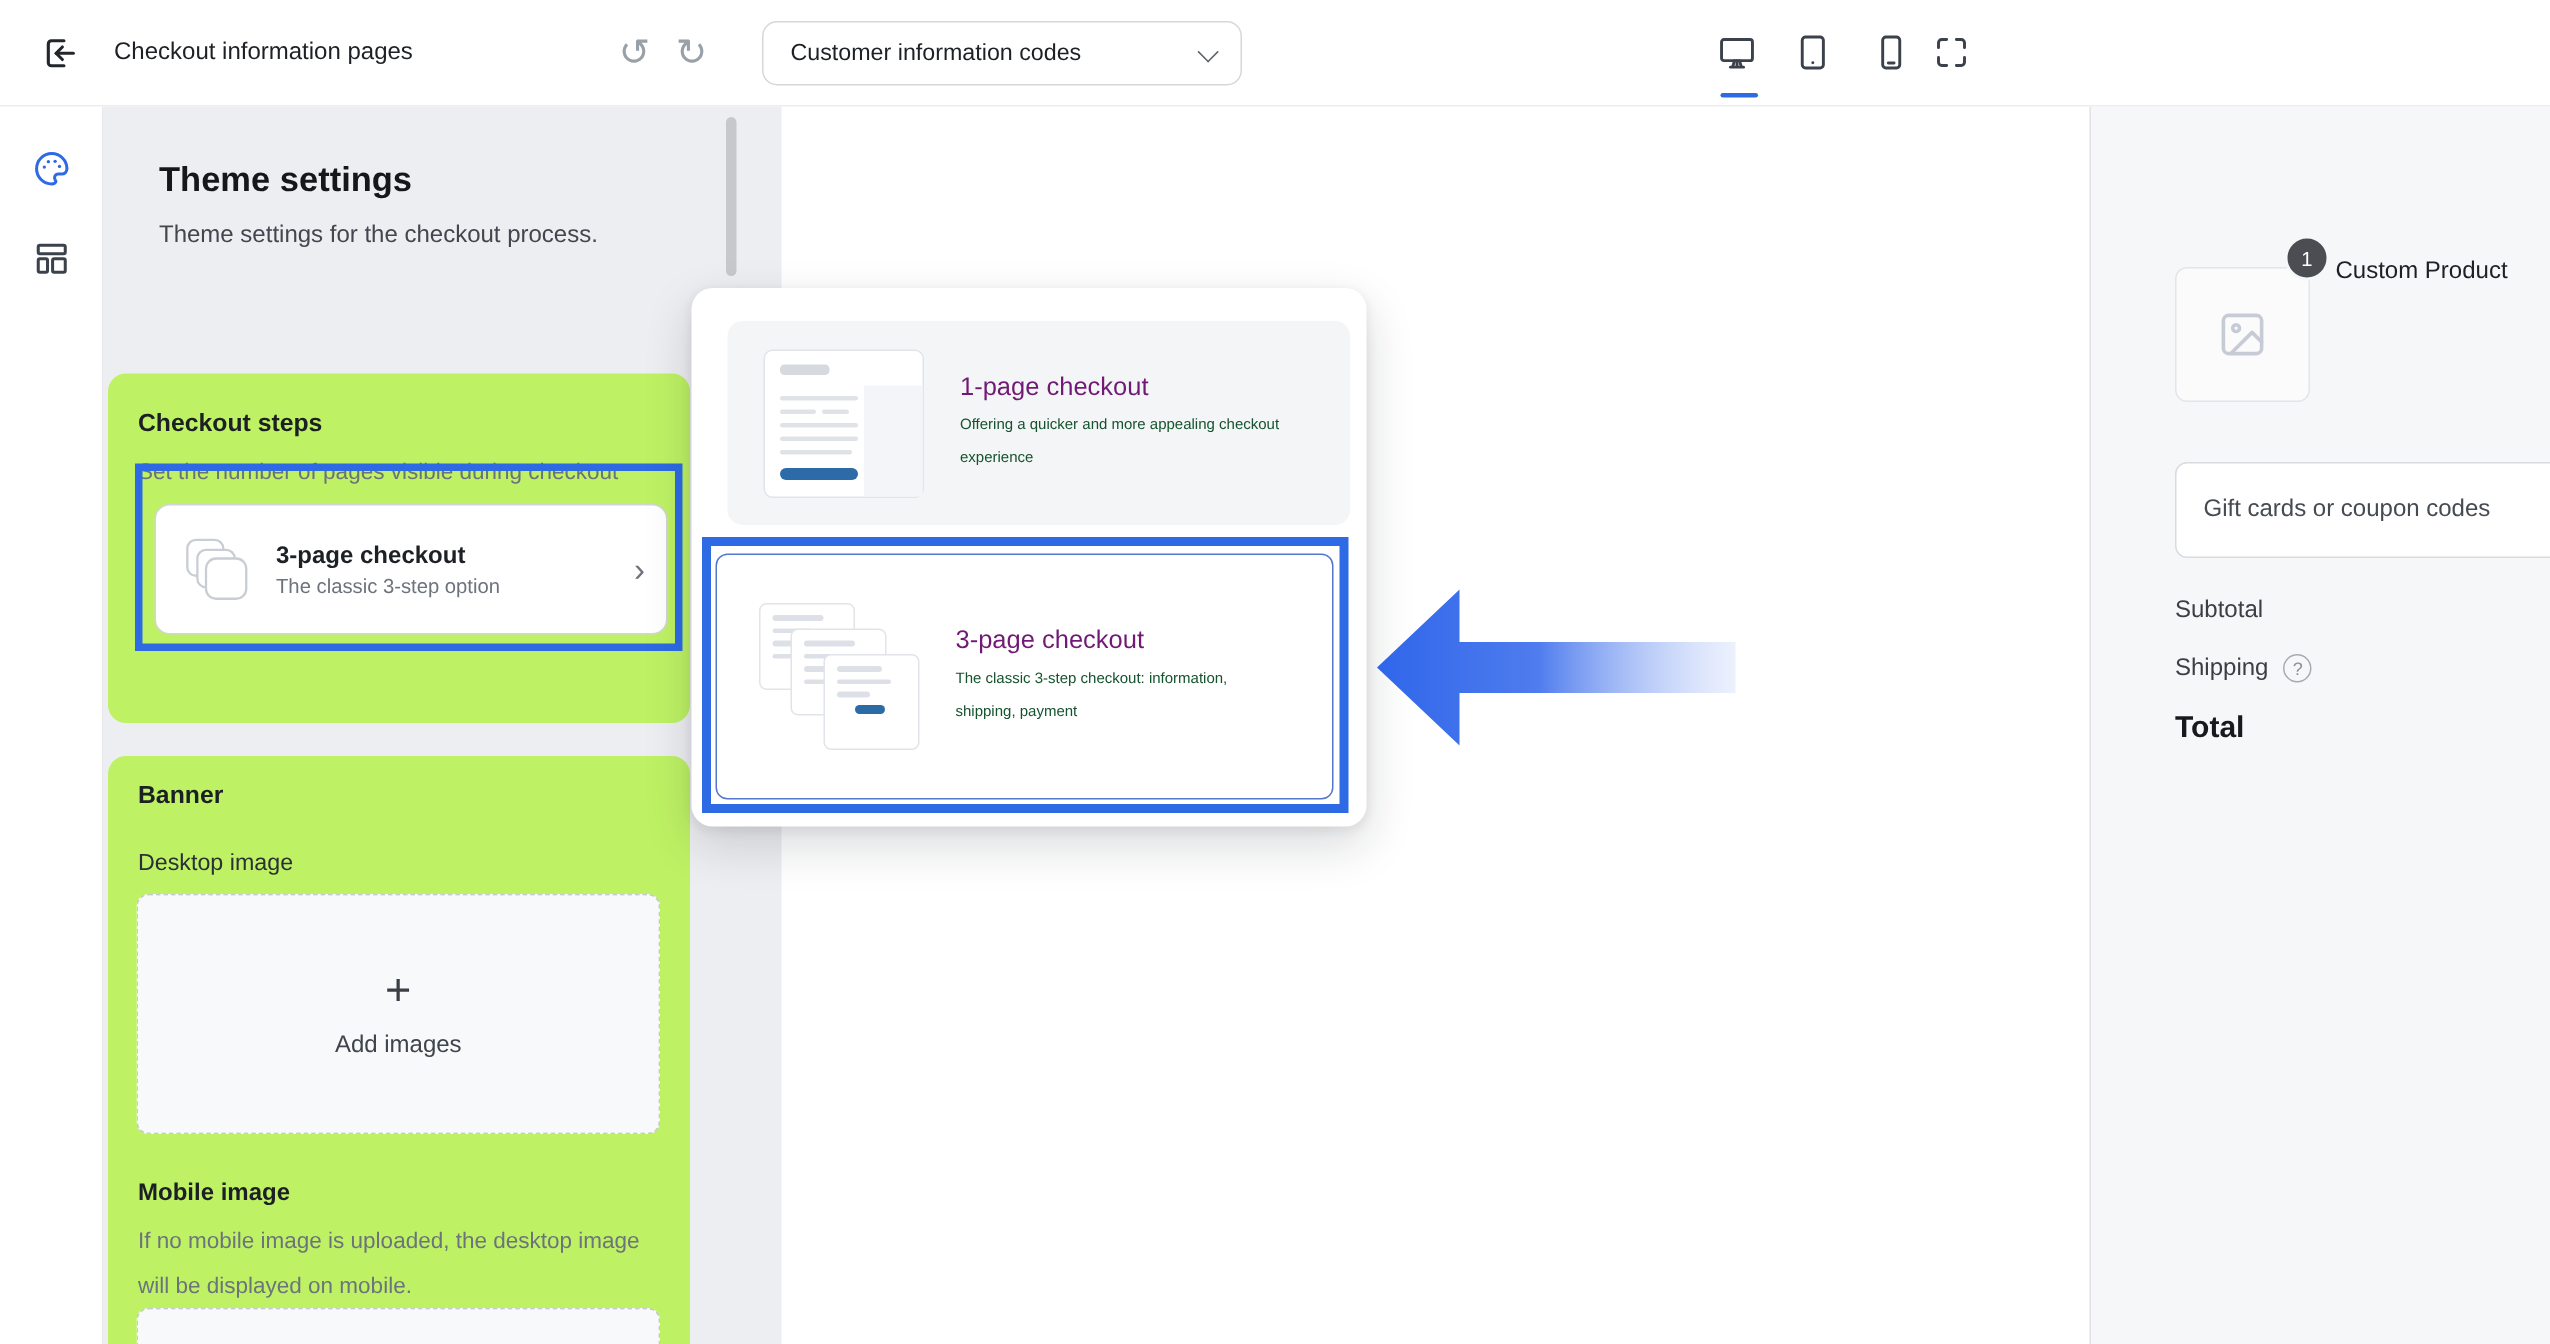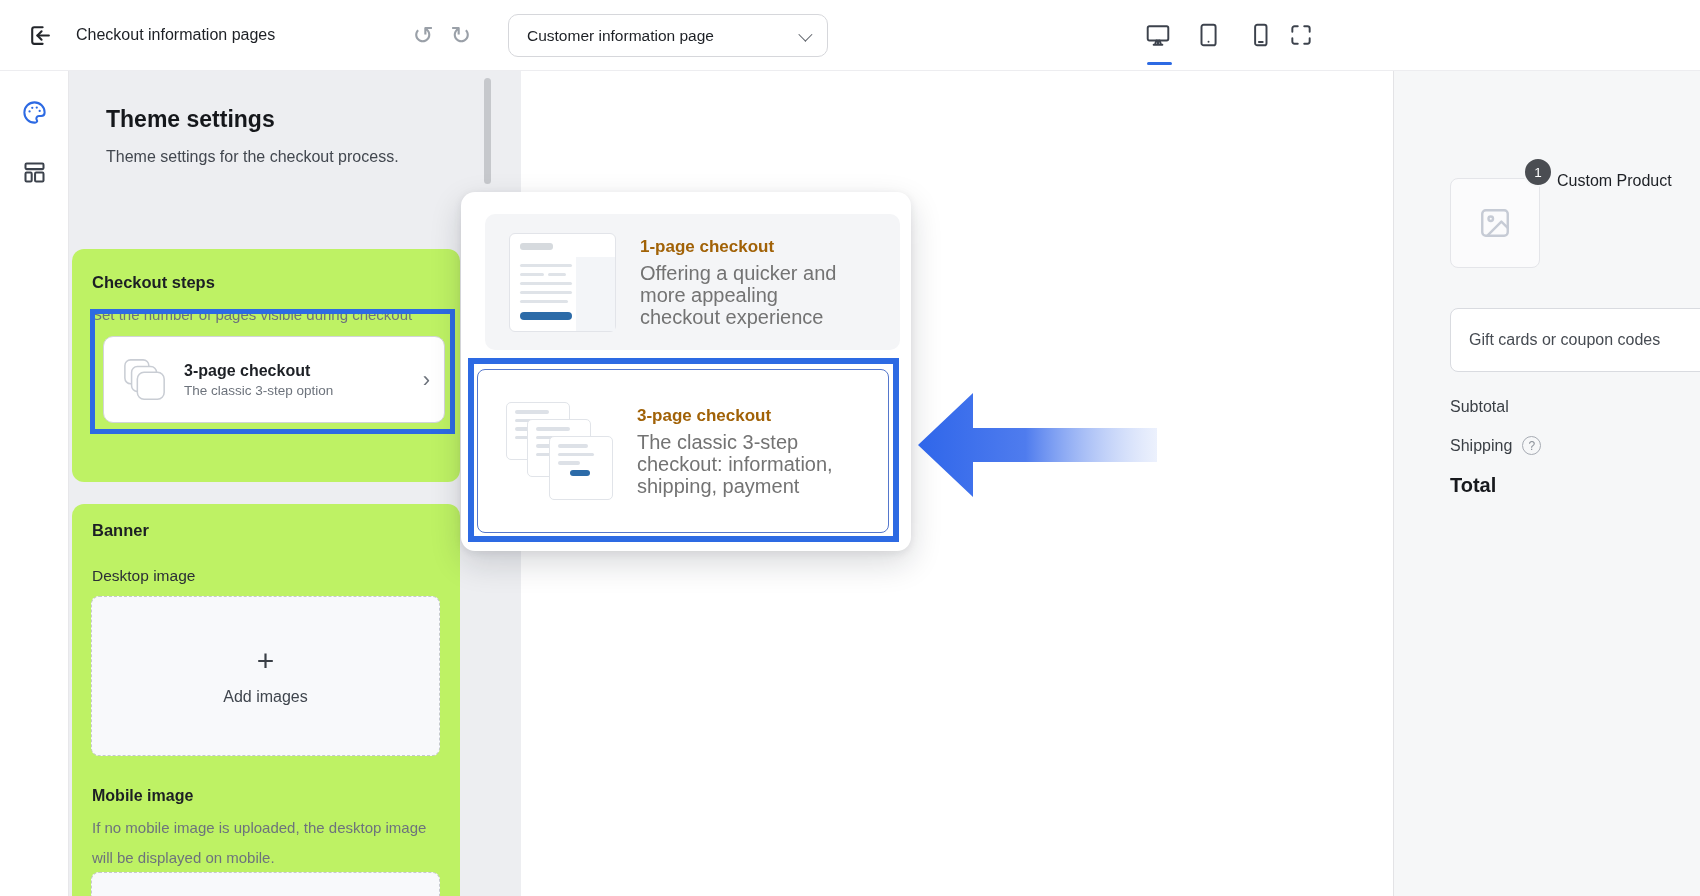--- a/index.html
+++ b/index.html
@@ -78,22 +78,22 @@
   
   #popup{position:absolute;left:461px;top:192px;width:450px;height:359px;background:#fff;
          border-radius:14px;box-shadow:0 12px 32px rgba(20,24,40,.16),0 2px 8px rgba(20,24,40,.08);
          z-index:30;}
   .popt{position:absolute;display:flex;align-items:center;box-sizing:border-box;cursor:pointer;}
   #popt1{left:24px;top:22px;width:415px;height:136px;background:#f4f5f7;border-radius:10px;
          padding:0 20px 0 24px;}
   #popt2{left:16px;top:177px;width:412px;height:164px;background:#fff;border:1.5px solid #5577cc;
          border-radius:8px;padding:0 20px 0 28px;}
   .popt .txt{margin-left:24px;}
-  .popt .t1{font-size:17px;font-weight:700;color:#a16207;margin-bottom:5px;}
-  .popt .t2{font-size:20px;line-height:22px;color:#737373;max-width:218px;}
+  .popt .t1{font-size:17px;font-weight:400;color:#701a75;margin-bottom:5px;}
+  .popt .t2{font-size:10px;line-height:22px;color:#14532d;max-width:218px;}
   #annot-popup{position:absolute;left:468px;top:358px;width:431px;height:184px;
                border:6px solid #2d6ae3;box-sizing:border-box;z-index:35;}
   
   #thumb1{position:relative;width:107px;height:99px;background:#fff;border:1px solid #e2e4e9;
           border-radius:6px;box-sizing:border-box;flex-shrink:0;}
   #thumb1 .hd{position:absolute;left:10px;top:9px;width:33px;height:7px;background:#d6dade;border-radius:3px;}
   #thumb1 .rcol{position:absolute;left:66px;top:23px;width:39px;height:74px;background:#f3f5f8;}
   #thumb1 .ln{position:absolute;left:10px;height:3px;background:#dfe3e8;border-radius:2px;}
   #thumb1 .blue{position:absolute;left:10px;top:78px;width:52px;height:8px;background:#2c6ba8;border-radius:4px;}
   #thumb3{position:relative;width:107px;height:98px;flex-shrink:0;}
@@ -133,21 +133,21 @@
       </svg>
     </div>
     <div id="tb-title">Checkout information pages</div>
     <div class="tb-icon" style="left:410px;">
       <span class="histbtn">↺</span>
     </div>
     <div class="tb-icon" style="left:448px;">
       <span class="histbtn">↻</span>
     </div>
     <div id="page-select">
-      <span>Customer information page</span>
+      <span>Customer information codes</span>
       <span class="chev-down"></span>
     </div>
     <div class="devbtn" style="left:1144px;">
       <svg width="26" height="26" viewBox="0 0 24 24">
           <rect x="2.5" y="4" width="19" height="13" rx="1.5"></rect>
           <path d="M12 17v3"></path>
           <path d="M8 21h8"></path>
           <path d="M9.5 20.2l1-3.2"></path>
           <path d="M14.5 20.2l-1-3.2"></path>
         </svg>

